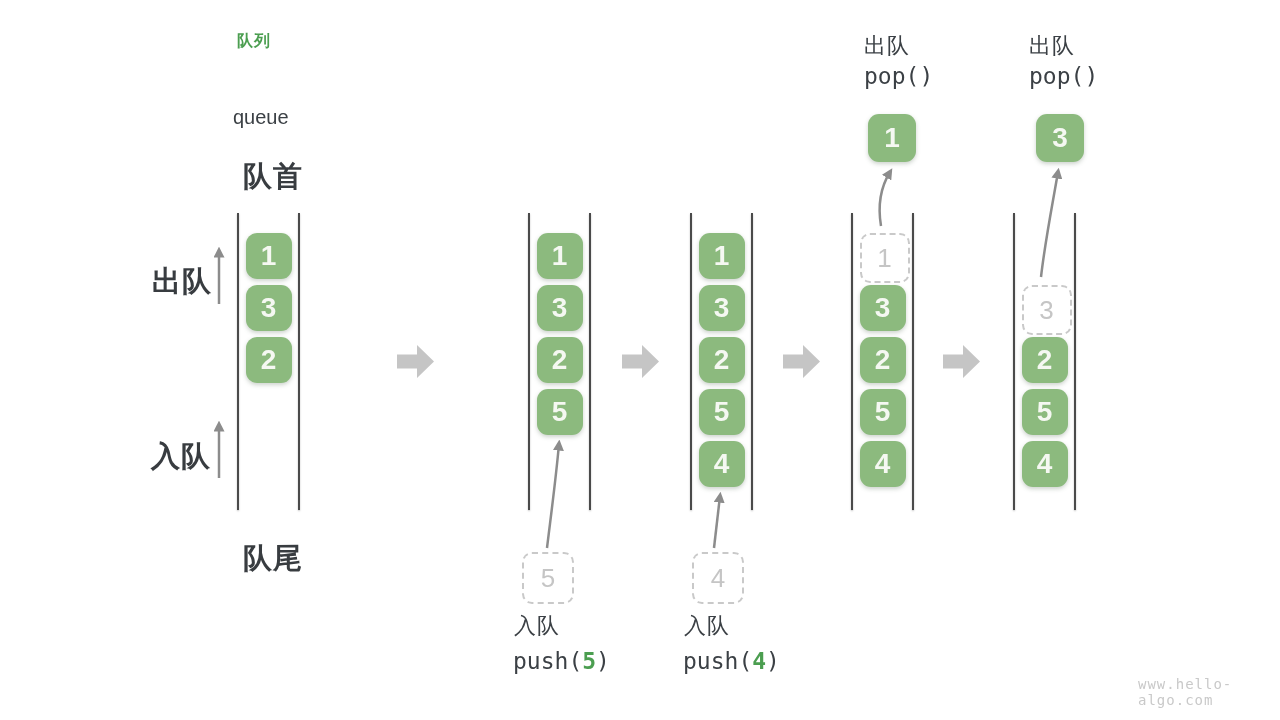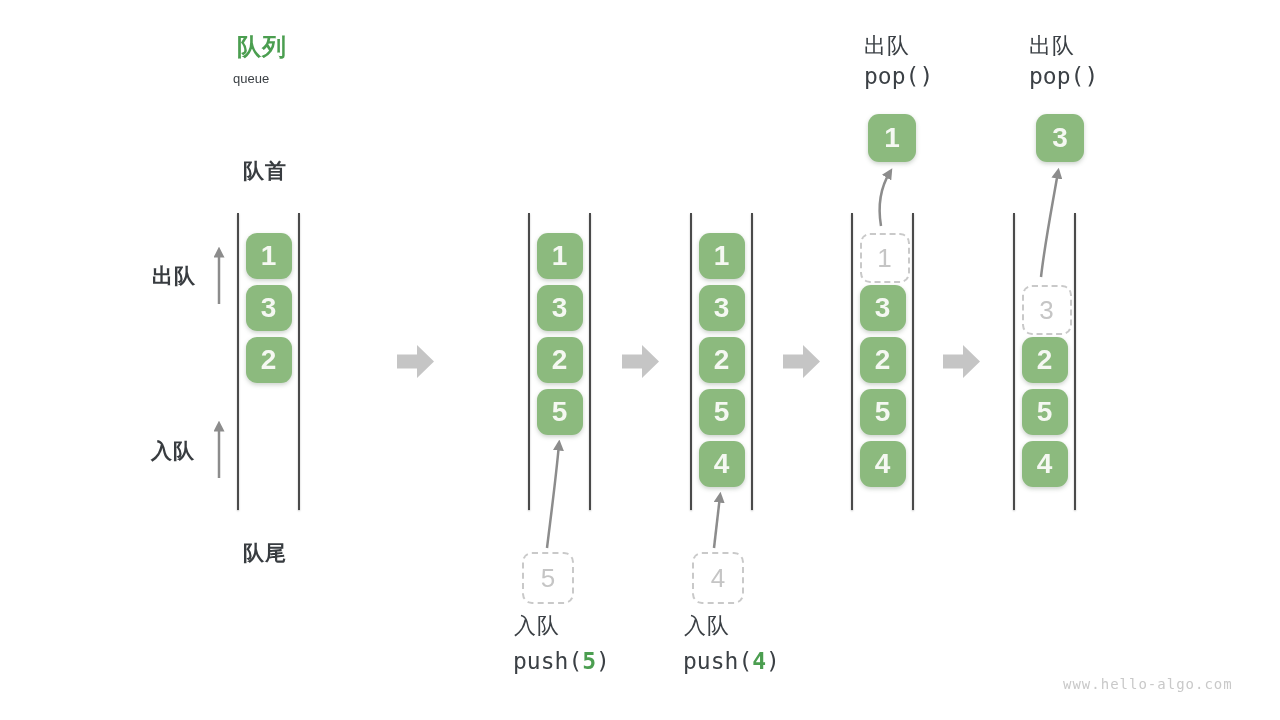--- a/index.html
+++ b/index.html
@@ -13,23 +13,23 @@
     --dashed-text:#c5c5c5;
     --box-text:#f5f8f2;
     --watermark:#c9c9c9;
   }
   html,body{margin:0;padding:0;background:#ffffff;}
   .canvas{
     position:relative;width:1280px;height:720px;background:#ffffff;overflow:hidden;
     font-family:"Liberation Sans","DejaVu Sans",sans-serif;color:var(--ink);
   }
   .abs{position:absolute;}
-  .title-zh{font-size:24px;font-weight:bold;color:var(--title-green);letter-spacing:1px;}
-  .title-en{font-size:13px;color:var(--ink);}
-  .side-label{font-size:21px;font-weight:bold;color:#383c40;letter-spacing:1px;}
+  .title-zh{font-size:16px;font-weight:bold;color:var(--title-green);letter-spacing:1px;}
+  .title-en{font-size:20px;color:var(--ink);margin-top:35px;}
+  .side-label{font-size:29px;font-weight:bold;color:#383c40;letter-spacing:1px;}
   .vline{position:absolute;width:2px;background:var(--wall);top:213px;height:297px;box-shadow:0 1px 2px rgba(0,0,0,0.25);}
   .slot-box{
     position:absolute;width:46px;height:46px;border-radius:11px;background:var(--box-green);
     color:var(--box-text);display:flex;align-items:center;justify-content:center;
     font-size:28px;font-weight:600;box-shadow:0 2px 4px rgba(90,110,90,0.3);
   }
   .ghost-box{
     position:absolute;background:#ffffff;border:2px dashed var(--dashed);border-radius:10px;
     color:var(--dashed-text);display:flex;align-items:center;justify-content:center;
     font-size:26px;font-weight:400;box-shadow:none;
@@ -122,14 +122,14 @@
         <div class="slot-box ghost-box" style="left:1021.5px;top:285px;width:46px;height:46px;">3</div>
         <div class="slot-box" style="left:1021.5px;top:337px;width:46px;height:46px;">2</div>
         <div class="slot-box" style="left:1021.5px;top:389px;width:46px;height:46px;">5</div>
         <div class="slot-box" style="left:1021.5px;top:441px;width:46px;height:46px;">4</div>
         <div class="slot-box" style="left:1036px;top:114px;width:48px;height:48px;">3</div>
         <div class="cap-action" style="left:1029px;top:31px;">出队</div>
         <div class="cap-code" style="left:1029px;top:63px;">pop()</div>
       </div>
     </div>
 
-  <div class="abs watermark" style="left:1063px;top:676px;">www.hello-algo.com</div>
+  <div class="abs watermark" style="left:1138px;top:676px;">www.hello-algo.com</div>
 </div>
 
 </body></html>

